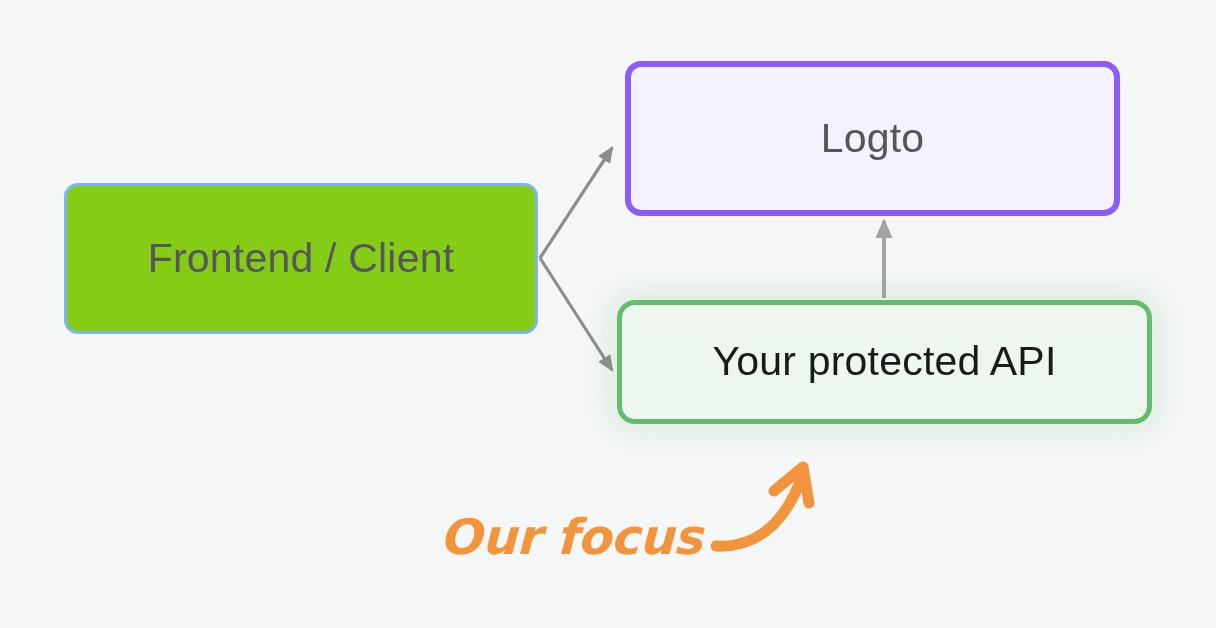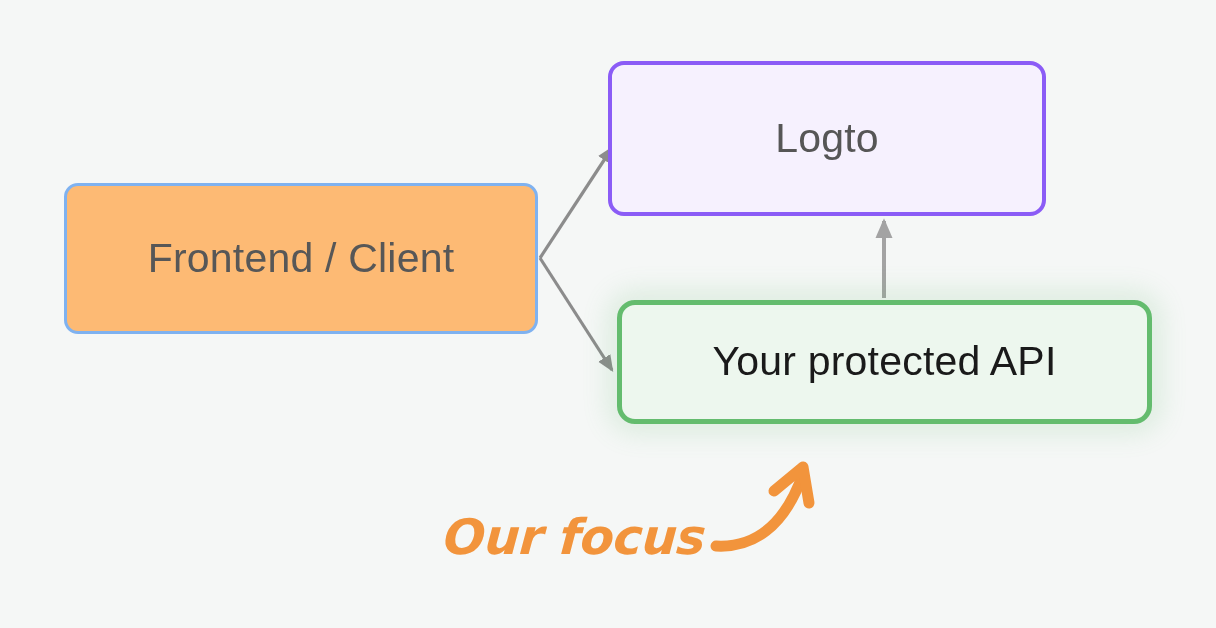--- a/index.html
+++ b/index.html
@@ -40,39 +40,39 @@
     line-height: 1.1;
     white-space: nowrap;
   }
 
   
   #node-frontend {
     left: 64px;
     top: 183px;
     width: 474px;
     height: 151px;
-    background: #fdba74;
+    background: #84cc16;
     border: 3px solid #7fb2f0;
     border-radius: 14px;
   }
   #node-frontend .node-label {
     color: #575757;
     font-size: 41px;
     font-weight: 400;
     letter-spacing: 0.2px;
   }
 
   
   #node-logto {
-    left: 608px;
+    left: 625px;
     top: 61px;
-    width: 438px;
+    width: 495px;
     height: 155px;
     background: #f6f1fe;
-    border: 4px solid #8b5cf6;
+    border: 6px solid #8b5cf6;
     border-radius: 16px;
   }
   #node-logto .node-label {
     color: #565656;
     font-size: 41px;
     font-weight: 400;
     letter-spacing: 0.2px;
   }
 
   

